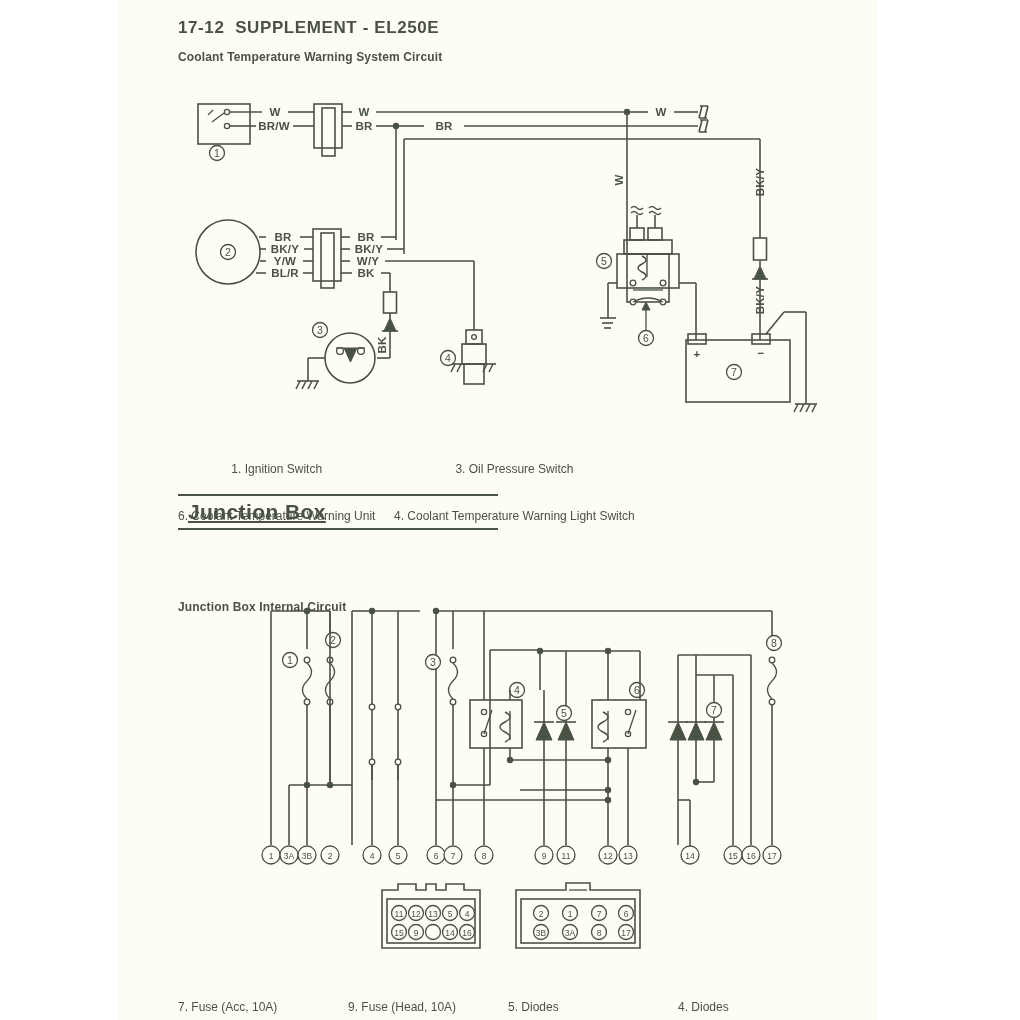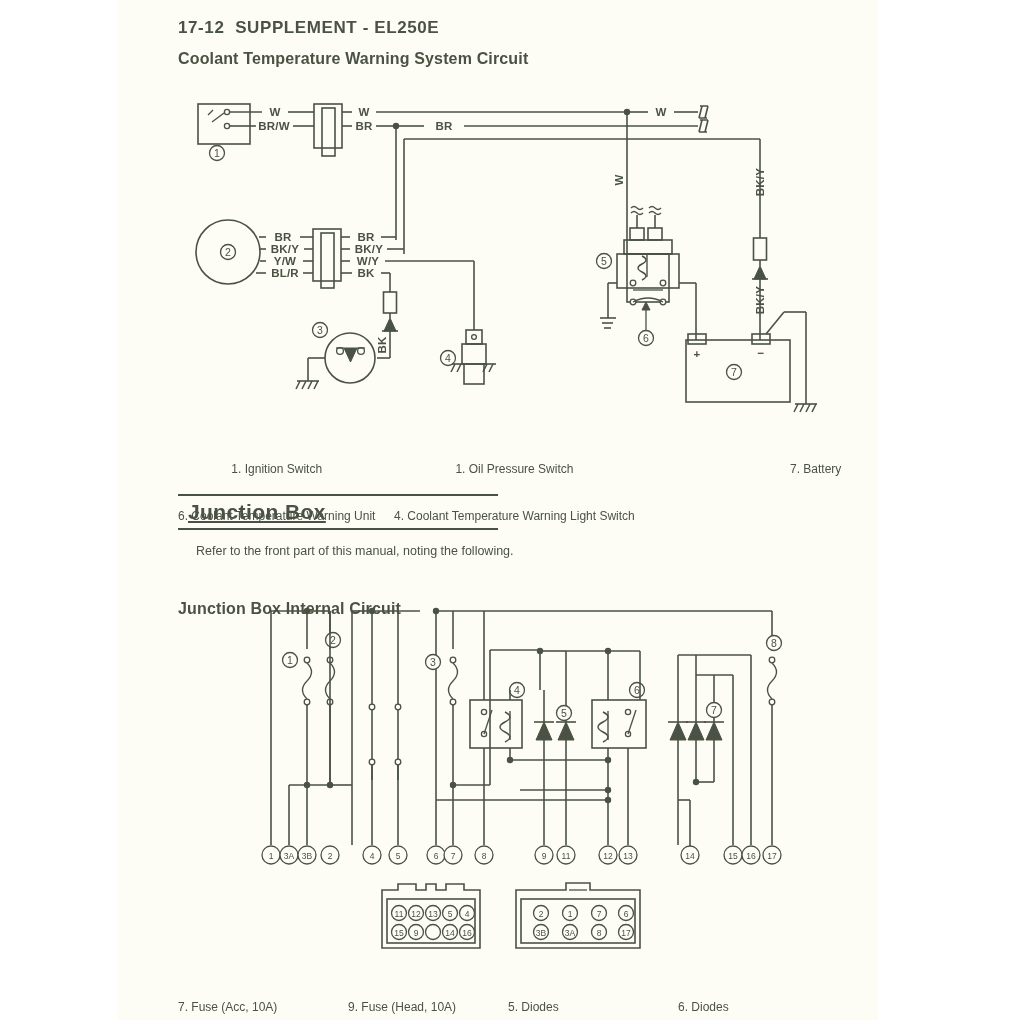--- a/index.html
+++ b/index.html
@@ -31,21 +31,21 @@
   .page-header {
     position: absolute;
     left: 178px; top: 18px;
     font-size: 17px;
     font-weight: bold;
     letter-spacing: 0.6px;
     white-space: pre;
   }
   .section-caption {
     position: absolute;
-    font-size: 16px;
+    font-size: 12px;
     font-weight: bold;
     letter-spacing: 0.15px;
     white-space: pre;
   }
   #cap-coolant { left: 178px; top: 50px; }
   #cap-jbic    { left: 178px; top: 600px; }
 
   .rule {
     position: absolute;
     left: 178px;
@@ -133,53 +133,48 @@
 <body>
 
 <div id="page">
 
   <div class="page-header">17-12  SUPPLEMENT - EL250E</div>
   <div class="section-caption" id="cap-coolant">Coolant Temperature Warning System Circuit</div>
 
   <div class="rule" id="rule-top"></div>
   <div class="heading-jb">Junction Box</div>
   <div class="rule" id="rule-bot"></div>
-  <div class="body-note">Refer to the front part of this manual, noting the following.</div>
   <div class="section-caption" id="cap-jbic">Junction Box Internal Circuit</div>
 
   <div class="legend" id="legend-top">
     <div class="col c1">
       <div>1. Ignition Switch</div>
       <div>6. Coolant Temperature Warning Unit</div>
     </div>
     <div class="col c2">
-      <div>1. Oil Pressure Switch</div>
+      <div>3. Oil Pressure Switch</div>
       <div>4. Coolant Temperature Warning Light Switch</div>
-    </div>
-    <div class="col c4">
-      <div>7. Battery</div>
-      <div></div>
     </div>
   </div>
 
   <div class="legend" id="legend-bot">
     <div class="col c1">
       <div>7. Fuse (Acc, 10A)</div>
       
     </div>
     <div class="col c2">
       <div>9. Fuse (Head, 10A)</div>
       
     </div>
     <div class="col c3">
       <div>5. Diodes</div>
       
     </div>
     <div class="col c4">
-      <div>6. Diodes</div>
+      <div>4. Diodes</div>
       
     </div>
   </div>
 
   <svg class="diagram" viewBox="0 0 1020 1020">
 
     <g>
 
       <rect class="bx" x="198" y="104" width="52" height="40"></rect>
       <g>

